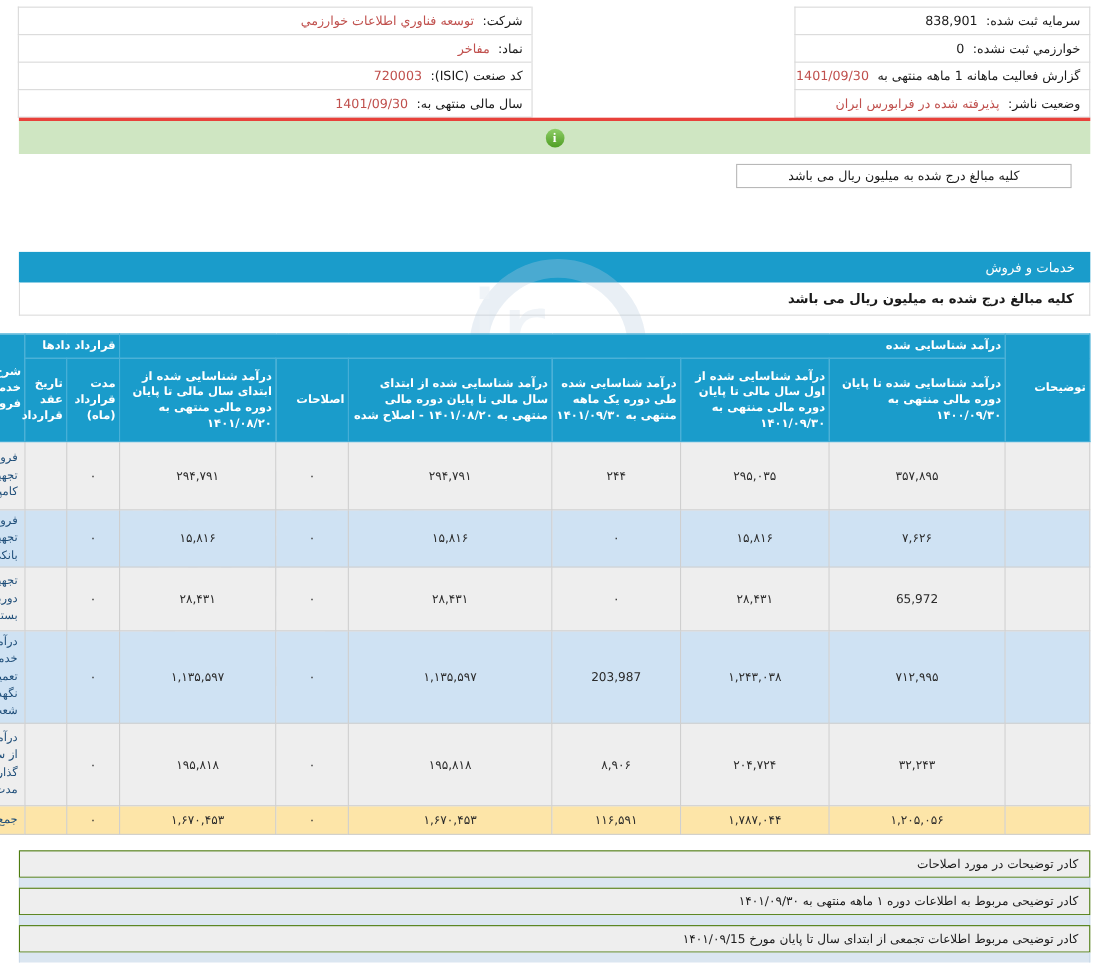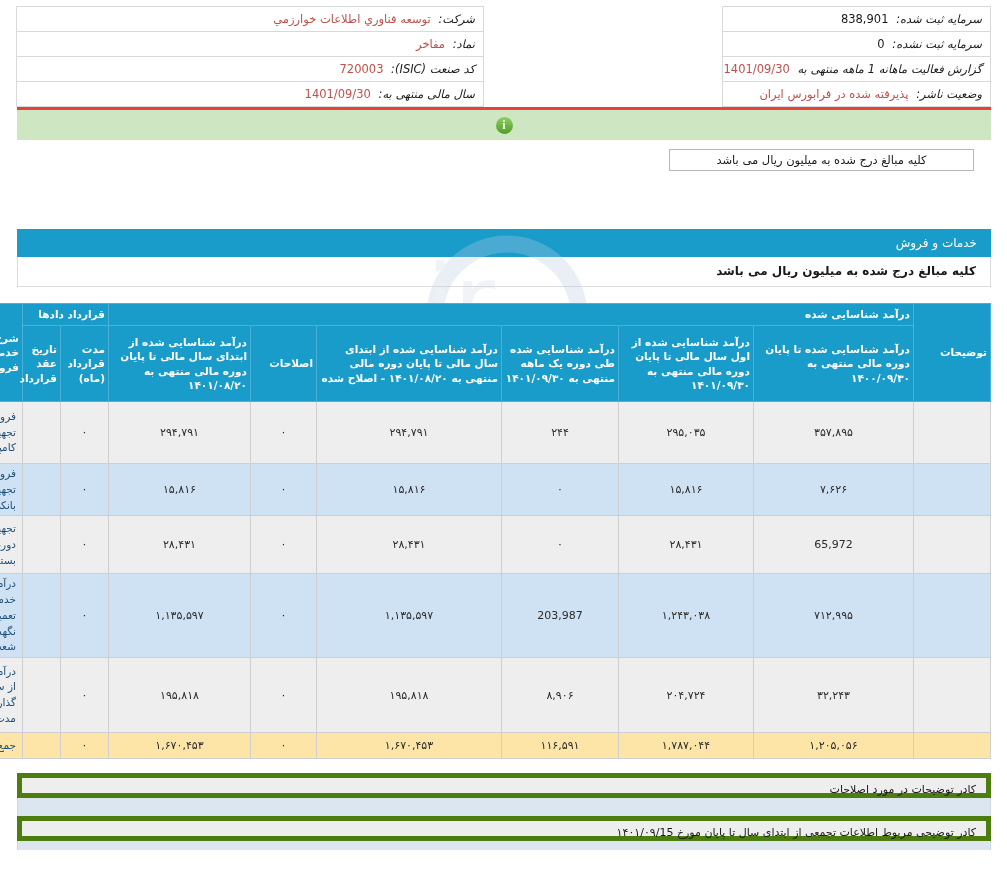--- a/index.html
+++ b/index.html
@@ -41,21 +41,21 @@
   }
   .top-table td {
     border: 1px solid #d9d9d9;
     height: 25px;
     padding: 2px 8px;
     font-size: 11.5px;
     white-space: nowrap;
     vertical-align: middle;
   }
   .top-table td.lbl-cell { text-align: right; }
-  .top-table .fld { color: #1a1a1a; font-style: italic; }
+  .top-table .fld { color: #1a1a1a; }
   .top-table .val { color: #c0504d; padding-right: 4px; margin-top: 22px; }
   .top-table .val-dark { color: #1a1a1a; padding-right: 4px; }
   .top-table .spacer { border: 1px solid #d9d9d9; border-top: none; border-bottom: none; }
   .red-rule { height: 3px; background: #e8413a; margin: 0 16px 0 17px; }
 
   
   .notice {
     margin: 0 16px 0 17px;
     background: #cfe6c2;
     height: 30px;
@@ -155,21 +155,21 @@
   tbody tr.even td { background: #cfe2f3; }
   tbody tr.total td {
     background: #fde5a8;
     font-weight: normal;
   }
   tbody tr.total td.rowlabel { color: #1f4e79; }
 
   
   .bottom-wrap { margin: 14px 16px 0 17px; }
   .exp-row {
-    border: 5px solid #4d7c0f;
+    border: 1px solid #4d7c0f;
     background: #eeeeee;
     height: 25px;
     line-height: 24px;
     font-size: 11px;
     padding: 0 10px;
     text-align: right;
     color: #1a1a1a;
   }
   .exp-gap {
     height: 9px;
@@ -203,21 +203,21 @@
           <span class="val-dark">838,901</span>
         </td>
         <td class="spacer" style="width:239px"></td>
         <td class="lbl-cell" style="width:467px">
           <span class="fld">شرکت:</span>
           <span class="val">توسعه فناوري اطلاعات خوارزمي</span>
         </td>
       </tr>
       <tr>
         <td class="lbl-cell">
-          <span class="fld">سرمایه ثبت نشده:</span>
+          <span class="fld">خوارزمي ثبت نشده:</span>
           <span class="val-dark">0</span>
         </td>
         <td class="spacer"></td>
         <td class="lbl-cell">
           <span class="fld">نماد:</span>
           <span class="val">مفاخر</span>
         </td>
       </tr>
       <tr>
         <td class="lbl-cell">
@@ -362,18 +362,19 @@
           <td></td>
           <td class="rowlabel">جمع</td>
         </tr>
       </tbody>
     </table>
   </div>
 
   <div class="bottom-wrap">
     <div class="exp-row">کادر توضیحات در مورد اصلاحات</div>
     <div class="exp-gap"></div>
+    <div class="exp-row">کادر توضیحی مربوط به اطلاعات دوره ۱ ماهه منتهی به ۱۴۰۱/۰۹/۳۰</div>
     <div class="exp-gap"></div>
     <div class="exp-row">کادر توضیحی مربوط اطلاعات تجمعی از ابتدای سال تا پایان مورخ ۱۴۰۱/۰۹/15</div>
     <div class="exp-gap"></div>
   </div>
 
 </div>
 
 </body></html>

